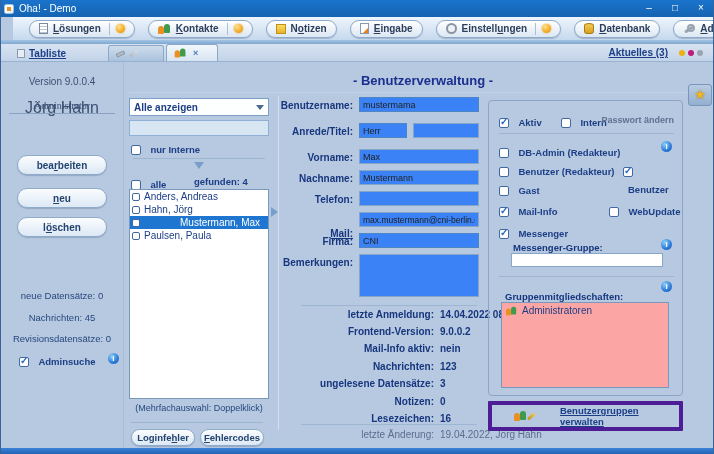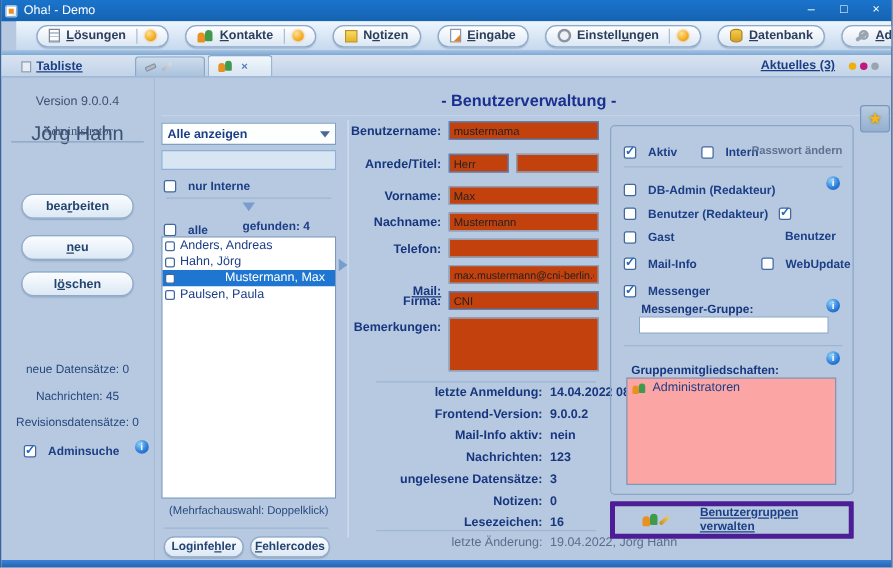--- a/index.html
+++ b/index.html
@@ -109,21 +109,21 @@
   .listbox { left:128px; top:189px; width:140px; height:210px; background:#fff; border:1px solid #7898bc; }
   .li-row { height:13px; display:flex; align-items:center; padding-left:2px; font-size:10px; color:#1c3e86; }
   .li-row .cb { width:8px; height:8px; }
   .li-row.selected { background:#1f76d0; color:#fff;gap:36px; }
   .li-label { margin-left:4px; white-space:nowrap; }
 
   
   .flabel { position:absolute; left:232px; width:120px; text-align:right; font-size:10px;
             font-weight:bold; color:#17367e; }
   .finput { position:absolute; left:358px; width:120px; height:15px; border:1px solid #86a6c8;
-            background:#c2410c; font-size:9px; color:#222; padding:1px 3px;
+            background:#3b82f6; font-size:9px; color:#222; padding:1px 3px;
             font-family:"Liberation Sans",sans-serif; }
   .finput.hl { border:1px solid #4e86c4; }
   .irow { position:absolute; left:285px; width:200px; font-size:10px; white-space:nowrap; }
   .il { display:inline-block; width:148px; text-align:right; color:#17367e; font-weight:bold; }
   .iv { margin-left:6px; color:#17367e; font-weight:bold; }
   .irow.gray .il, .irow.gray .iv { color:#5a6d8e; font-weight:normal; }
 
   
   .rpanel { left:487px; top:100px; width:195px; height:296px; border:1px solid #8aa6c6; border-radius:4px; }
   .rpanel .abs { position:absolute; }

